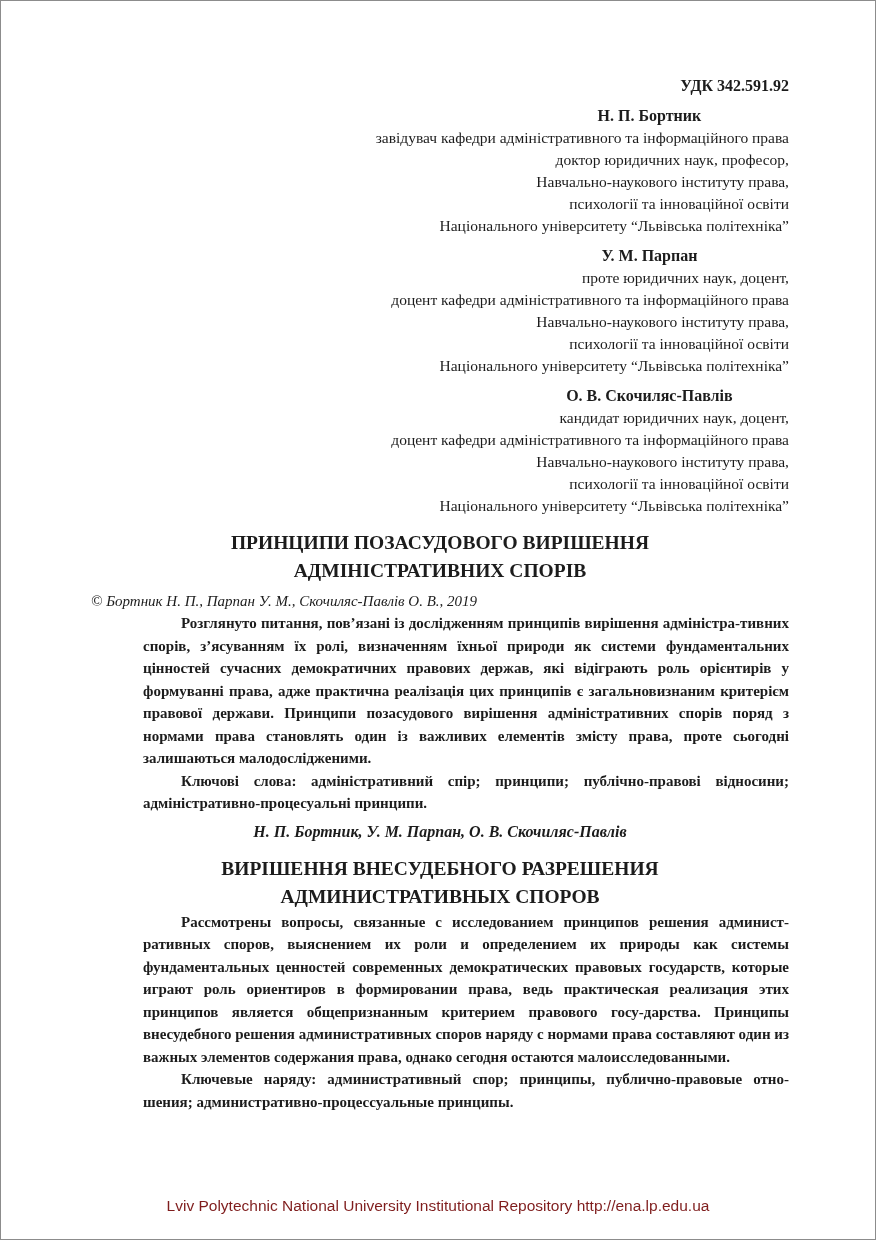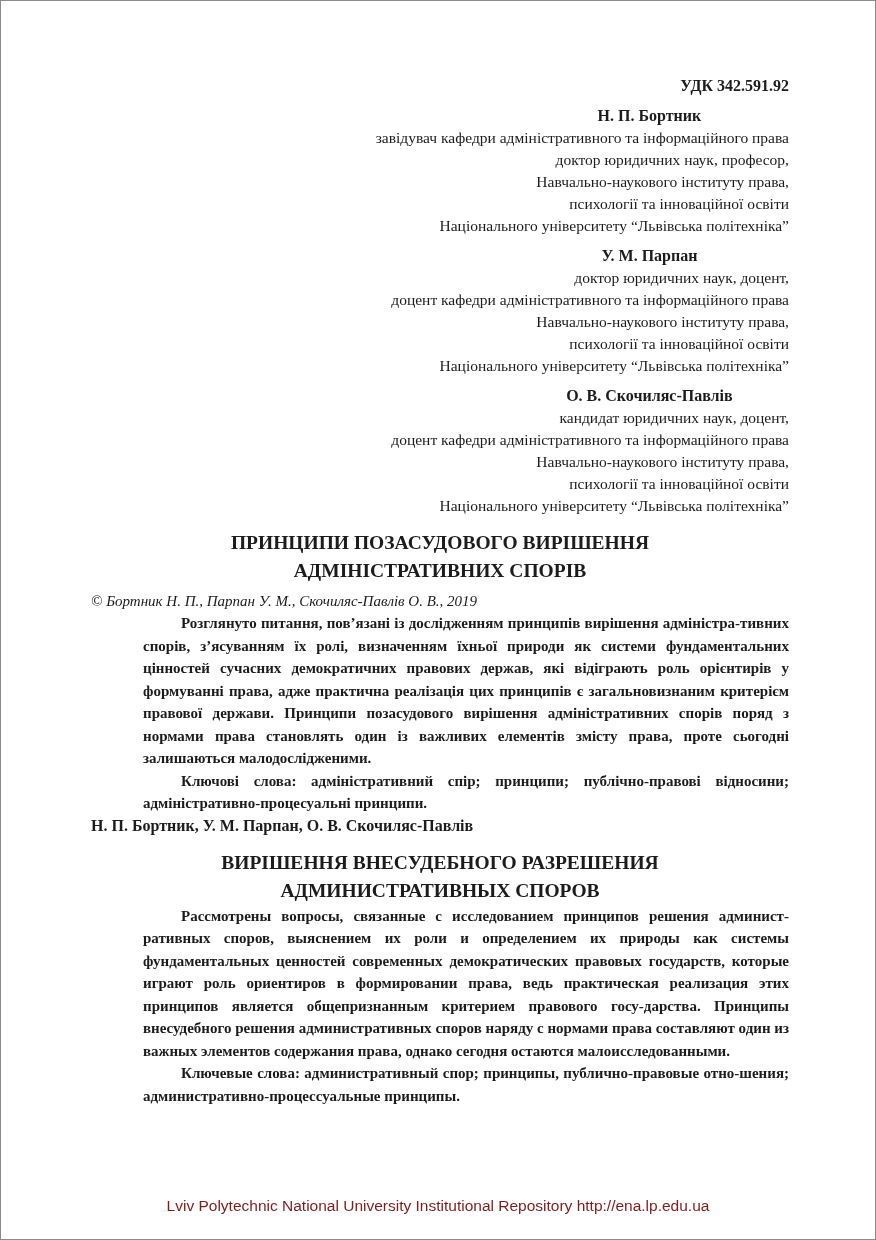--- a/index.html
+++ b/index.html
@@ -63,21 +63,23 @@
     text-align: justify;
     margin-left: 52px;
     text-indent: 38px;
   }
   .abstract.first { }
 
   .authors-line {
     font-weight: bold;
     font-size: 16px;
     line-height: 22px;
-    text-align: left;
+    text-align: center;
+    margin-top: 6px;
+    font-style: italic;
   }
 
   .page-number {
     position: absolute;
     left: 0; right: 0;
     top: 1148px;
     text-align: center;
     font-size: 15.5px;
   }
 
@@ -103,21 +105,21 @@
       <div class="author-name">Н. П. Бортник</div>
       <div class="author-line">завідувач кафедри адміністративного та інформаційного права</div>
       <div class="author-line">доктор юридичних наук, професор,</div>
       <div class="author-line">Навчально-наукового інституту права,</div>
       <div class="author-line">психології та інноваційної освіти</div>
       <div class="author-line">Національного університету “Львівська політехніка”</div>
     </div>
 
     <div class="author-block">
       <div class="author-name">У. М. Парпан</div>
-      <div class="author-line">доктор юридичних наук, доцент,</div>
+      <div class="author-line">проте юридичних наук, доцент,</div>
       <div class="author-line">доцент кафедри адміністративного та інформаційного права</div>
       <div class="author-line">Навчально-наукового інституту права,</div>
       <div class="author-line">психології та інноваційної освіти</div>
       <div class="author-line">Національного університету “Львівська політехніка”</div>
     </div>
 
     <div class="author-block">
       <div class="author-name">О. В. Скочиляс-Павлів</div>
       <div class="author-line">кандидат юридичних наук, доцент,</div>
       <div class="author-line">доцент кафедри адміністративного та інформаційного права</div>
@@ -137,18 +139,18 @@
     <div class="abstract">Ключові слова: адміністративний спір; принципи; публічно-правові відносини; адміністративно-процесуальні принципи.</div>
 
     <div class="authors-line">Н. П. Бортник, У. М. Парпан, О. В. Скочиляс-Павлів</div>
 
     <div class="title">
       <span>ВИРІШЕННЯ ВНЕСУДЕБНОГО РАЗРЕШЕНИЯ</span><br>
       <span>АДМИНИСТРАТИВНЫХ СПОРОВ</span>
     </div>
 
     <div class="abstract first">Рассмотрены вопросы, связанные с исследованием принципов решения админист-ративных споров, выяснением их роли и определением их природы как системы фундаментальных ценностей современных демократических правовых государств, которые играют роль ориентиров в формировании права, ведь практическая реализация этих принципов является общепризнанным критерием правового госу-дарства. Принципы внесудебного решения административных споров наряду с нормами права составляют один из важных элементов содержания права, однако сегодня остаются малоисследованными.</div>
-    <div class="abstract">Ключевые слова: административный спор; принципы, публично-правовые отно-шения; административно-процессуальные принципы.</div>
+    <div class="abstract">Ключевые наряду: административный спор; принципы, публично-правовые отно-шения; административно-процессуальные принципы.</div>
 
   </div>
 
   <div class="footer">Lviv Polytechnic National University Institutional Repository http://ena.lp.edu.ua</div>
 </div>
 
 </body></html>

